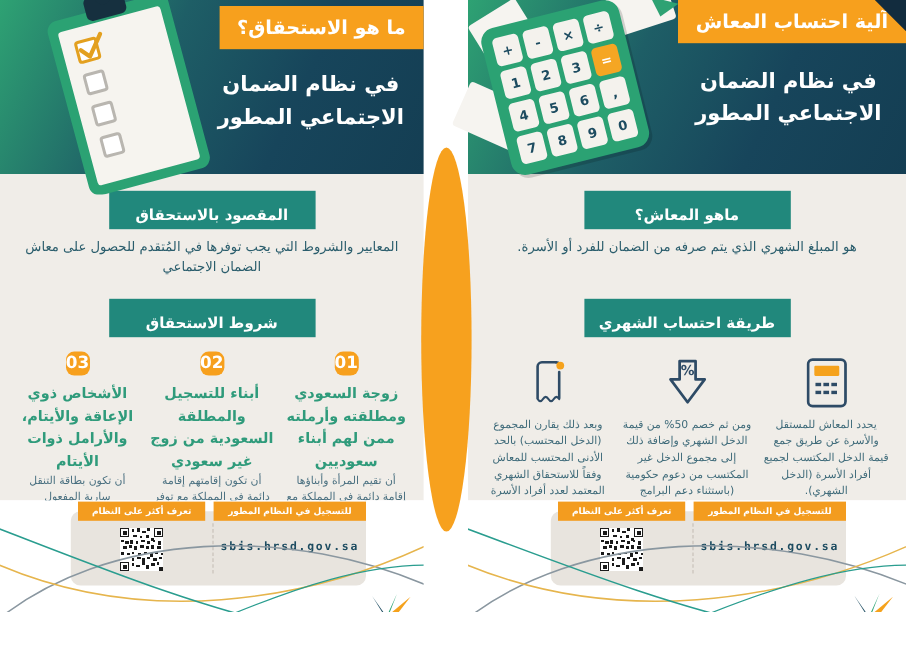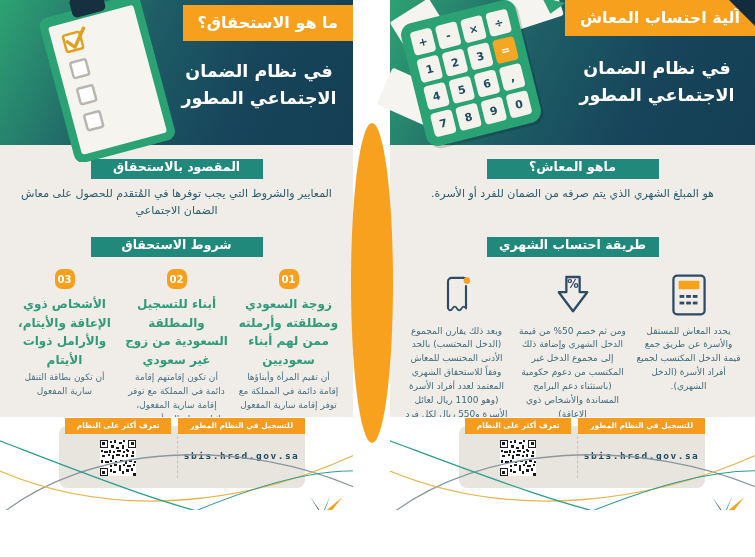--- a/index.html
+++ b/index.html
@@ -39,28 +39,28 @@
        border-radius:12px;transform:rotate(-14deg);padding:9px;box-sizing:border-box;
        box-shadow:2px 3px 0 rgba(0,0,0,.15);}
   .calc-keys{display:grid;grid-template-columns:repeat(4,1fr);grid-auto-rows:1fr;gap:4px;height:100%;}
   .key{background:#F4F2ED;border-radius:4px;color:#1C4B60;font-weight:bold;font-size:11px;
        display:flex;align-items:center;justify-content:center;}
   .key.orange{background:#F5A623;color:#fff;}
 
   
   .bodyzone{position:absolute;top:145px;left:0;right:0;height:272px;background:#F0EDE8;}
   .section-badge{display:block;width:172px;margin:14px auto 0;background:#21887C;color:#fff;
-       font-weight:bold;font-size:12.5px;text-align:center;padding:0 0 5px;}
+       font-weight:bold;font-size:12.5px;text-align:center;padding:12px 0 5px;}
   .section-badge.mt{margin-top:18px;}
   .page.right .section-badge.mt{margin-top:34px;}
   .lead{color:#2A5D6C;font-size:11px;line-height:1.5;text-align:center;margin:7px 16px 0;}
   .cols{display:flex;gap:9px;padding:0 13px;margin-top:12px;}
   .col{flex:1;text-align:center;}
   .num-chip{width:20px;height:20px;border-radius:7px;background:#F7A01D;color:#fff;
-       font-size:10px;font-weight:bold;display:flex;align-items:center;justify-content:center;
+       font-size:14px;font-weight:bold;display:flex;align-items:center;justify-content:center;
        margin:0 auto 6px;}
   .col-title{color:#2F9B7B;font-weight:bold;font-size:12px;line-height:1.55;}
   .col-text{color:#4A7080;font-size:9px;line-height:1.55;margin-top:2px;}
   .step-icon{height:48px;display:flex;align-items:flex-end;justify-content:center;margin-bottom:8px;}
   .step-text{color:#3F6B7A;font-size:9px;line-height:1.55;}
 
   
   .footzone{position:absolute;top:417px;left:0;right:0;height:123px;background:#fff;}
   .qr-box{position:absolute;top:9px;right:48px;width:246px;height:62px;background:#E8E4DE;
        border-radius:8px;display:flex;align-items:stretch;}

